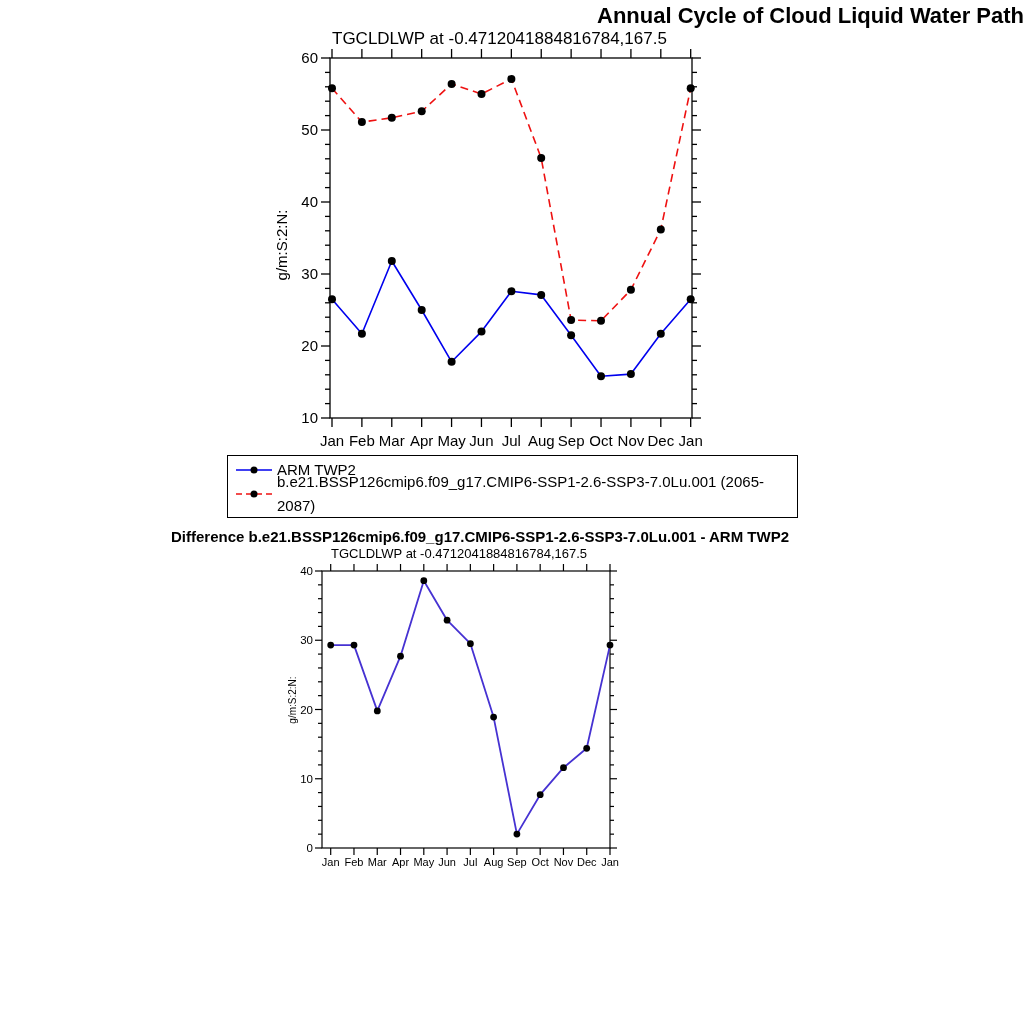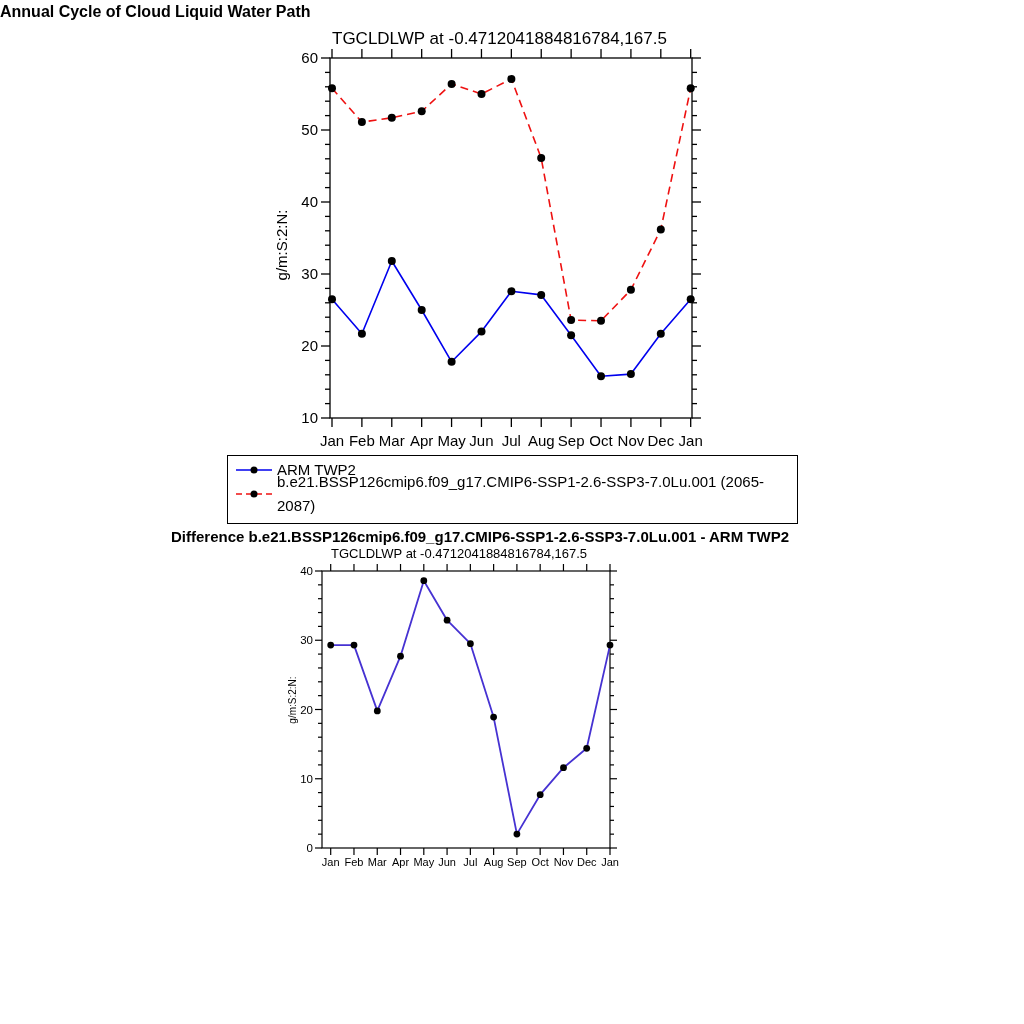--- a/index.html
+++ b/index.html
@@ -6,28 +6,28 @@
     margin: 0; padding: 0;
     width: 1024px; height: 1024px;
     background: #ffffff;
     font-family: "Liberation Sans", sans-serif;
     overflow: hidden;
   }
   .page { position: relative; width: 1024px; height: 1024px; background: #fff; }
   #chart-layer { position: absolute; left: 0; top: 0; }
   svg text { font-family: "Liberation Sans", sans-serif; fill: #000; }
   .abs { position: absolute; white-space: nowrap; color: #000; }
-  .top-title   { left: 0; top: 3px; width: 1024px; text-align: left; font-size: 16px; font-weight: bold; }
+  .top-title   { left: 0; top: 3px; width: 1024px; text-align: right; font-size: 22px; font-weight: bold; }
   .top-subtitle{ left: 332px; top: 29px; font-size: 17px; }
   .bottom-title{ left: 171px; top: 528px; width: 600px; text-align: center; font-size: 15px; font-weight: bold; }
   .bottom-subtitle { left: 331px; top: 546px; font-size: 13px; }
   .legend {
     position: absolute; left: 227px; top: 455px; width: 571px;
     border: 1px solid #000; background: #fff;
-    padding: 2px 0 17px 7px; box-sizing: border-box;
+    padding: 2px 0 11px 7px; box-sizing: border-box;
   }
   .legend-row { display: flex; align-items: center; height: 24px; }
   .legend-row svg { flex: 0 0 auto; margin-right: 4px; }
   .legend-label { font-size: 15px; line-height: 24px; }
 </style>
 </head>
 <body>
 
 <div class="page">
 

